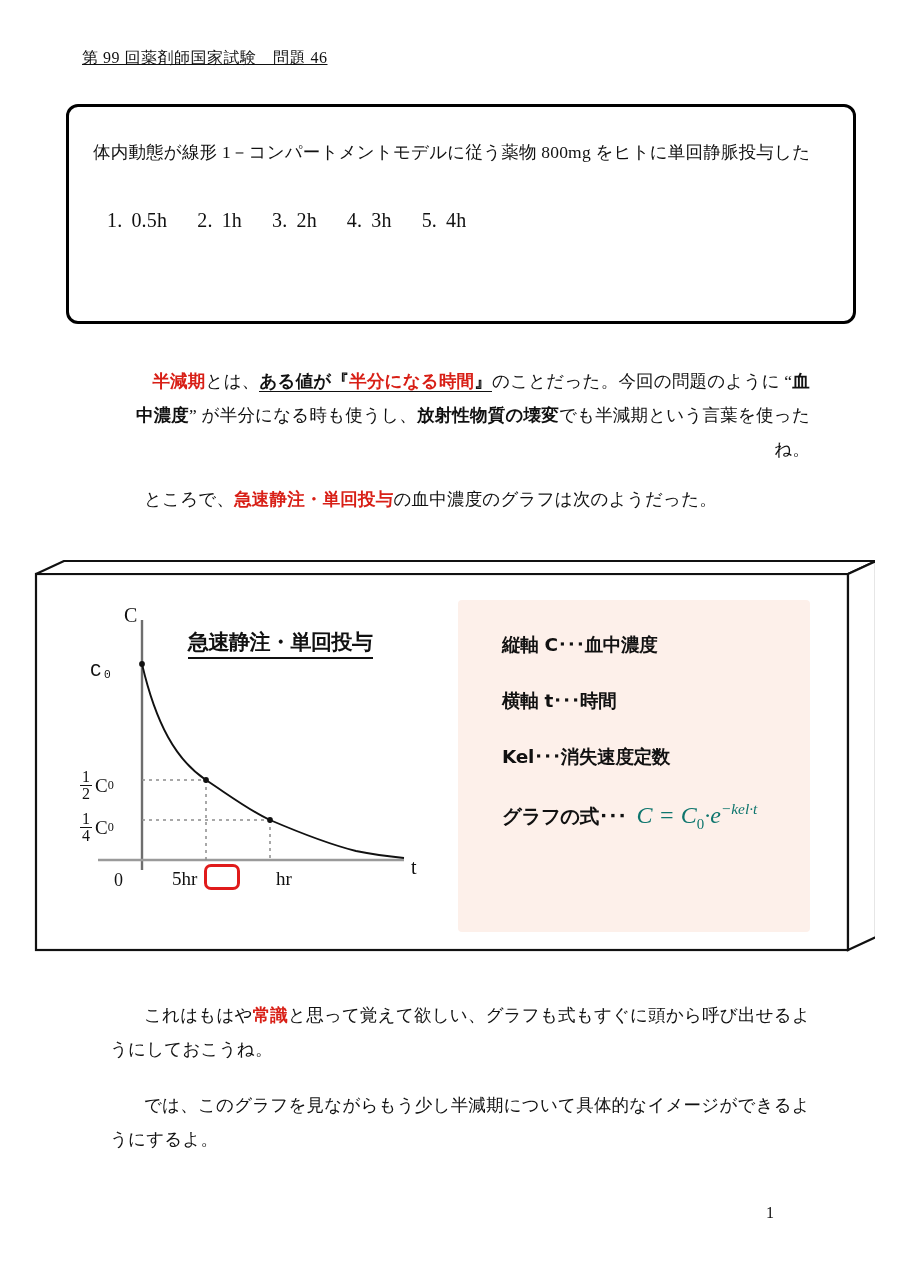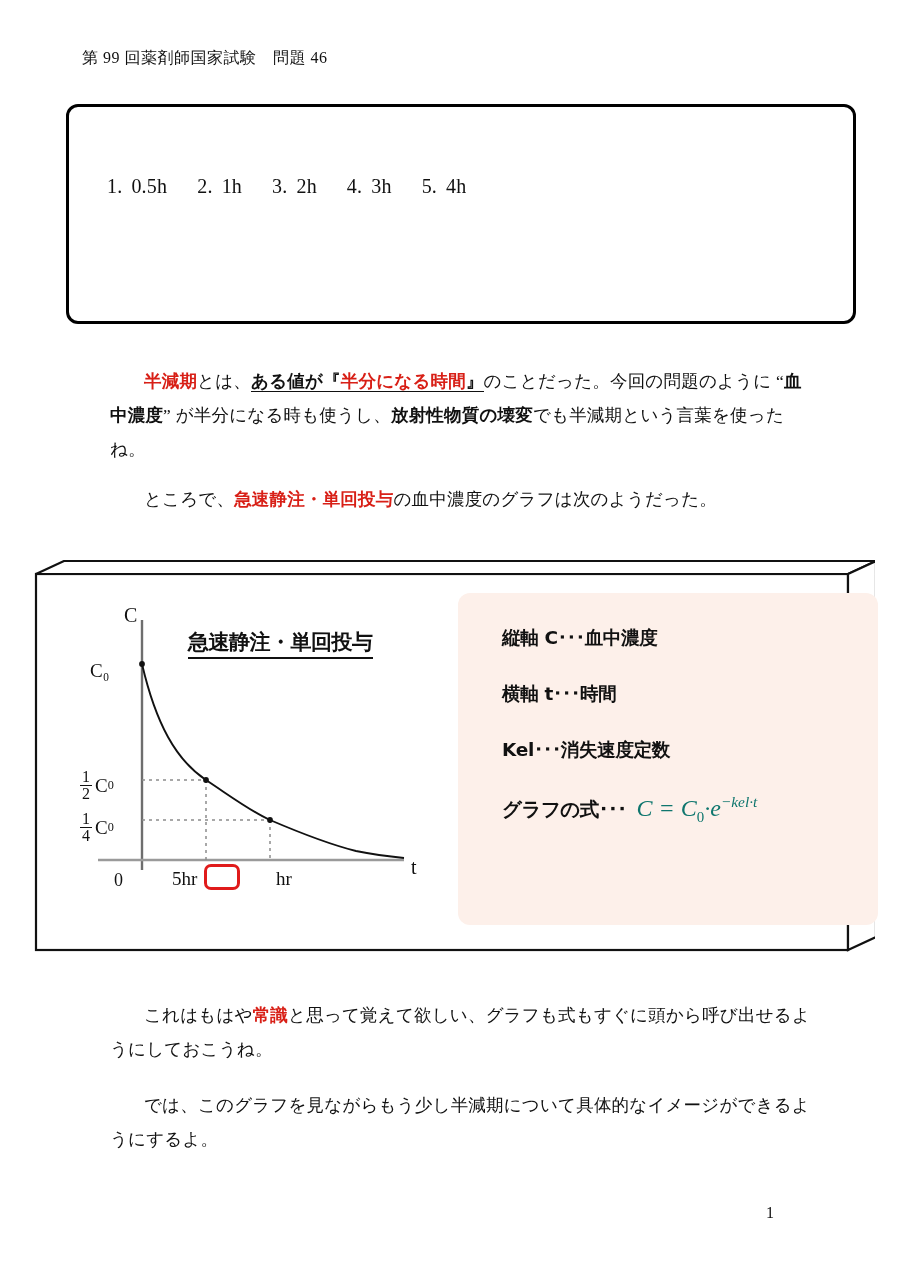--- a/index.html
+++ b/index.html
@@ -18,20 +18,21 @@
 
   
   .doc-header {
     position: absolute;
     left: 82px;
     top: 48px;
     font-size: 16px;
     letter-spacing: 0.5px;
     color: #111;
     white-space: pre;
+    text-decoration: underline;
   }
 
   
   .question-box {
     position: absolute;
     left: 66px;
     top: 104px;
     width: 790px;
     height: 220px;
     box-sizing: border-box;
@@ -78,21 +79,21 @@
     color: #d81f16;
     font-weight: bold;
     border-bottom: 1px solid #111;
   }
   .u-plain {
     border-bottom: 1px solid #111;
     font-weight: bold;
   }
   .b-plain { font-weight: bold; }
 
-  #para-1 { left: 110px; top: 364px; width: 700px; }
+  #para-1 { left: 110px; top: 364px; width: 700px; text-align: right; }
   #para-2 { left: 110px; top: 482px; width: 700px; }
   #para-3 { left: 110px; top: 998px; width: 700px; }
   #para-4 { left: 110px; top: 1088px; width: 700px; }
 
   
   .figure-wrap {
     position: absolute;
     left: 30px;
     top: 560px;
     width: 845px;
@@ -138,21 +139,21 @@
     white-space: nowrap;
   }
   .axis-label {
     position: absolute;
     font-family: "Liberation Serif", serif;
     font-size: 20px;
     color: #111;
   }
   #lbl-C  { left: 88px; top: 30px; }
   #lbl-t  { left: 375px; top: 282px; }
-  #lbl-C0 { left: 54px; top: 86px; font-size: 19px; }
+  #lbl-C0 { left: 54px; top: 86px; font-size: 19px; font-family: Liberation Mono, monospace; }
   #lbl-zero { left: 78px; top: 296px; font-size: 18px; }
   #lbl-5hr { left: 136px; top: 294px; font-size: 19px; }
   #lbl-hr  { left: 240px; top: 294px; font-size: 19px; }
 
   .frac-label {
     position: absolute;
     display: flex;
     align-items: center;
     font-size: 18px;
   }
@@ -180,26 +181,26 @@
     box-sizing: border-box;
     border: 3px solid #e01b1b;
     border-radius: 7px;
     background: #ffffff;
   }
 
   
   .legend-panel {
     position: absolute;
     left: 422px;
-    top: 19px;
-    width: 420px;
+    top: 26px;
+    width: 352px;
     height: 332px;
     box-sizing: border-box;
     background: #fdf0ea;
-    border-radius: 12px;
+    border-radius: 4px;
     padding: 32px 0 0 44px;
   }
   .legend-item {
     font-family: "DejaVu Sans", "Liberation Sans", sans-serif;
     font-weight: bold;
     font-size: 18.5px;
     letter-spacing: -0.3px;
     color: #111;
     margin-bottom: 31px;
     white-space: nowrap;
@@ -236,20 +237,21 @@
     color: #111;
   }
 </style>
 </head>
 <body>
 
 <div class="doc-header">第 99 回薬剤師国家試験　問題 46</div>
 
 <div class="question-box">
   <div class="q-body">
+    <div class="q-line">体内動態が線形 1－コンパートメントモデルに従う薬物 800mg をヒトに単回静脈投与した</div>
     <div class="q-gap"></div>
     <div class="q-choices">
       <span class="choice"><span class="num">1.</span><span>0.5h</span></span><span class="choice"><span class="num">2.</span><span>1h</span></span><span class="choice"><span class="num">3.</span><span>2h</span></span><span class="choice"><span class="num">4.</span><span>3h</span></span><span class="choice"><span class="num">5.</span><span>4h</span></span>
     </div>
   </div>
 </div>
 
 <div class="para" id="para-1"><span class="indent"></span><span class="hl-red">半減期</span><span>とは、</span><span class="u-plain">ある値が『</span><span class="hl-red-u">半分になる時間</span><span class="u-plain">』</span><span>のことだった。今回の問題のように “</span><span class="b-plain">血中濃度</span><span>” が半分になる時も使うし、</span><span class="b-plain">放射性物質の壊変</span><span>でも半減期という言葉を使ったね。</span></div>
 
 <div class="para" id="para-2"><span class="indent"></span><span>ところで、</span><span class="hl-red">急速静注・単回投与</span><span>の血中濃度のグラフは次のようだった。</span></div>

